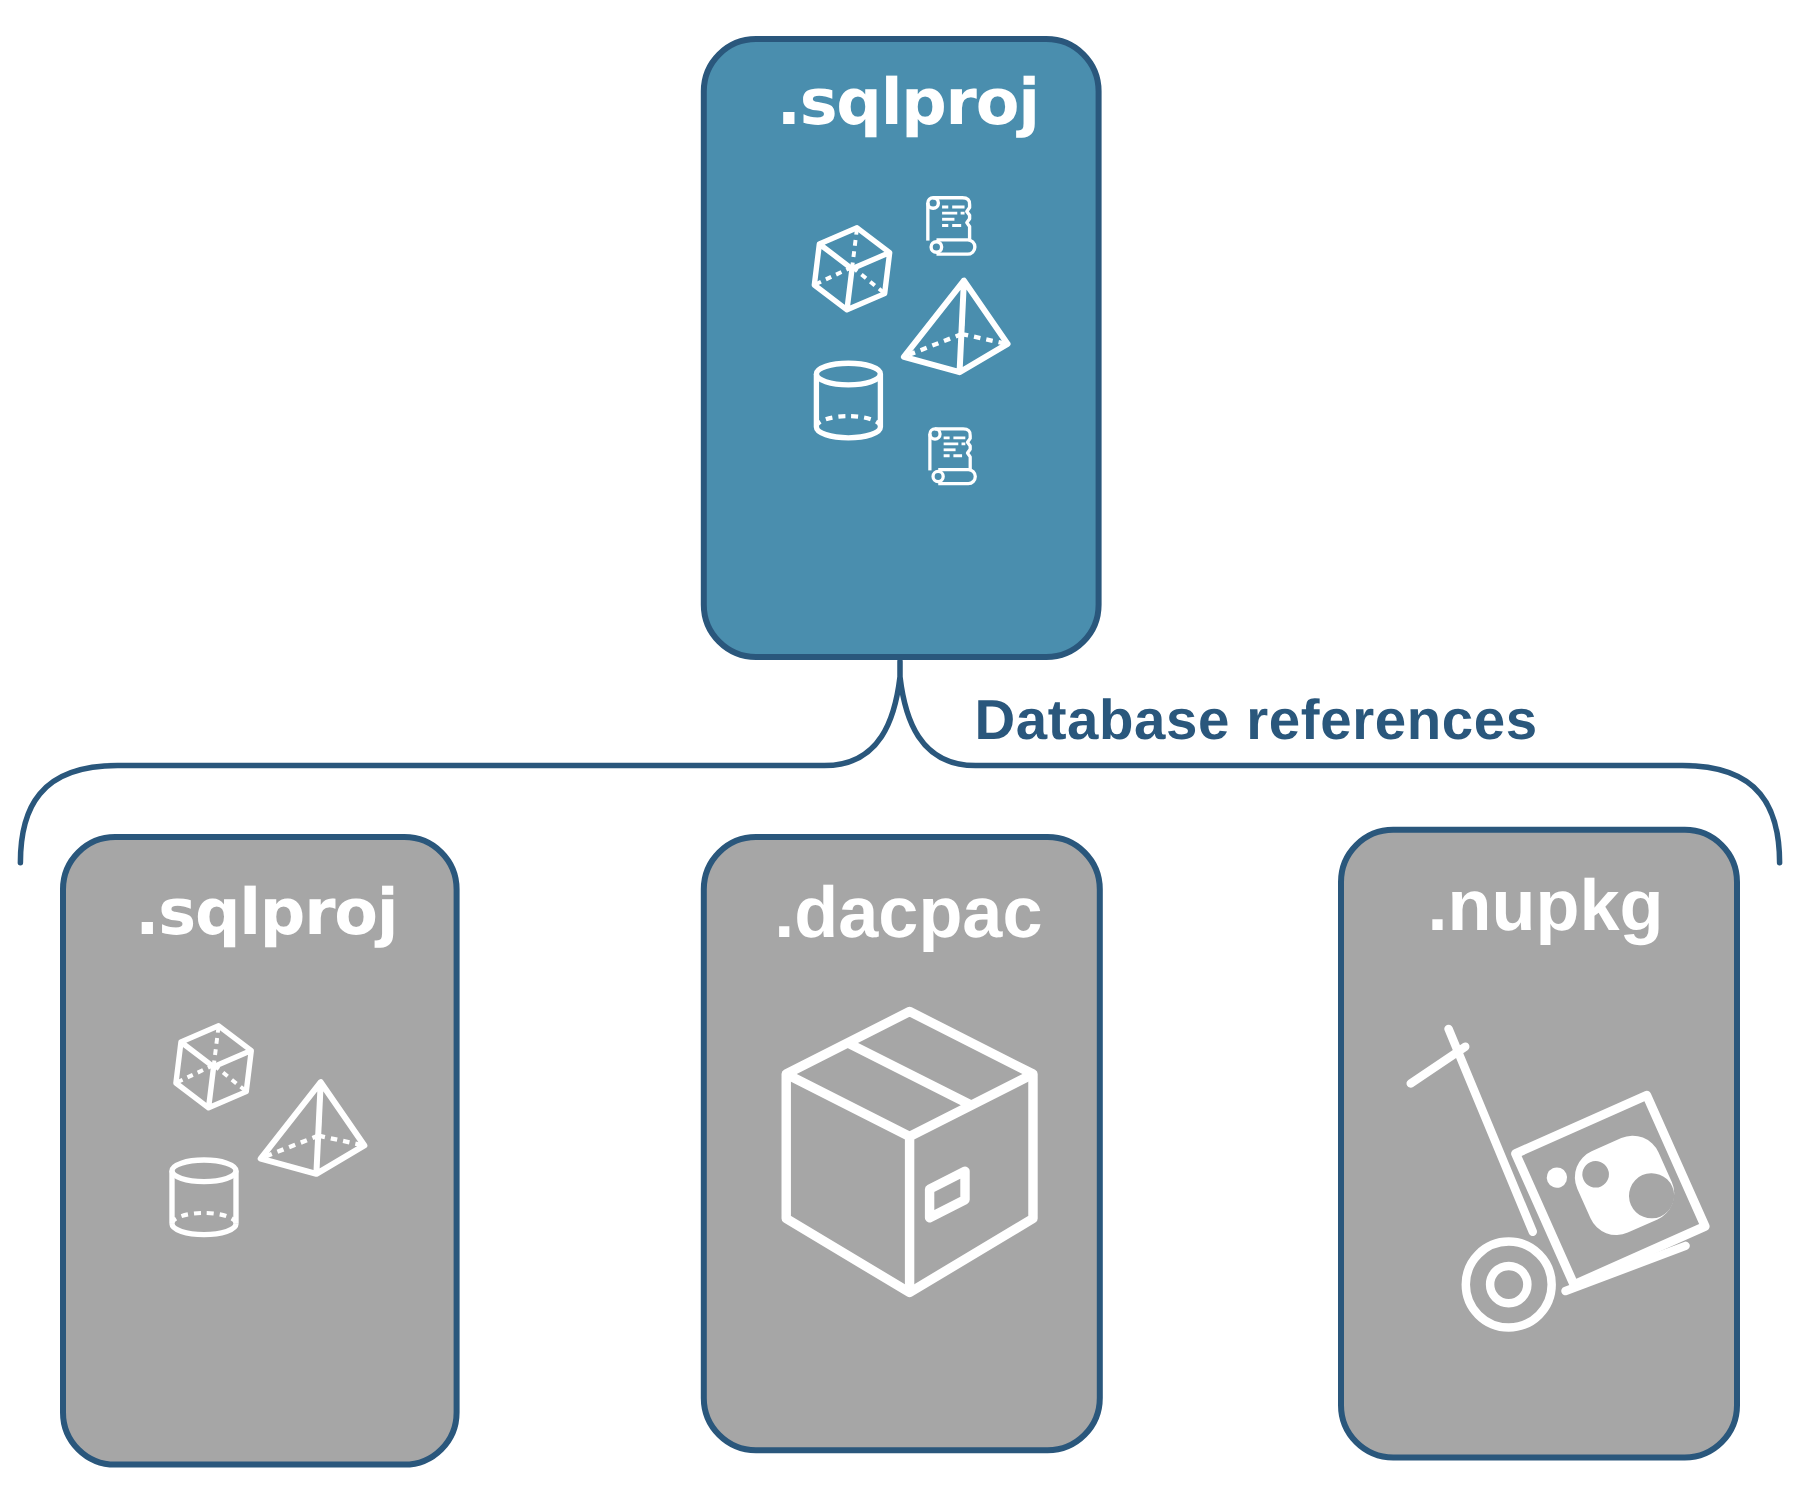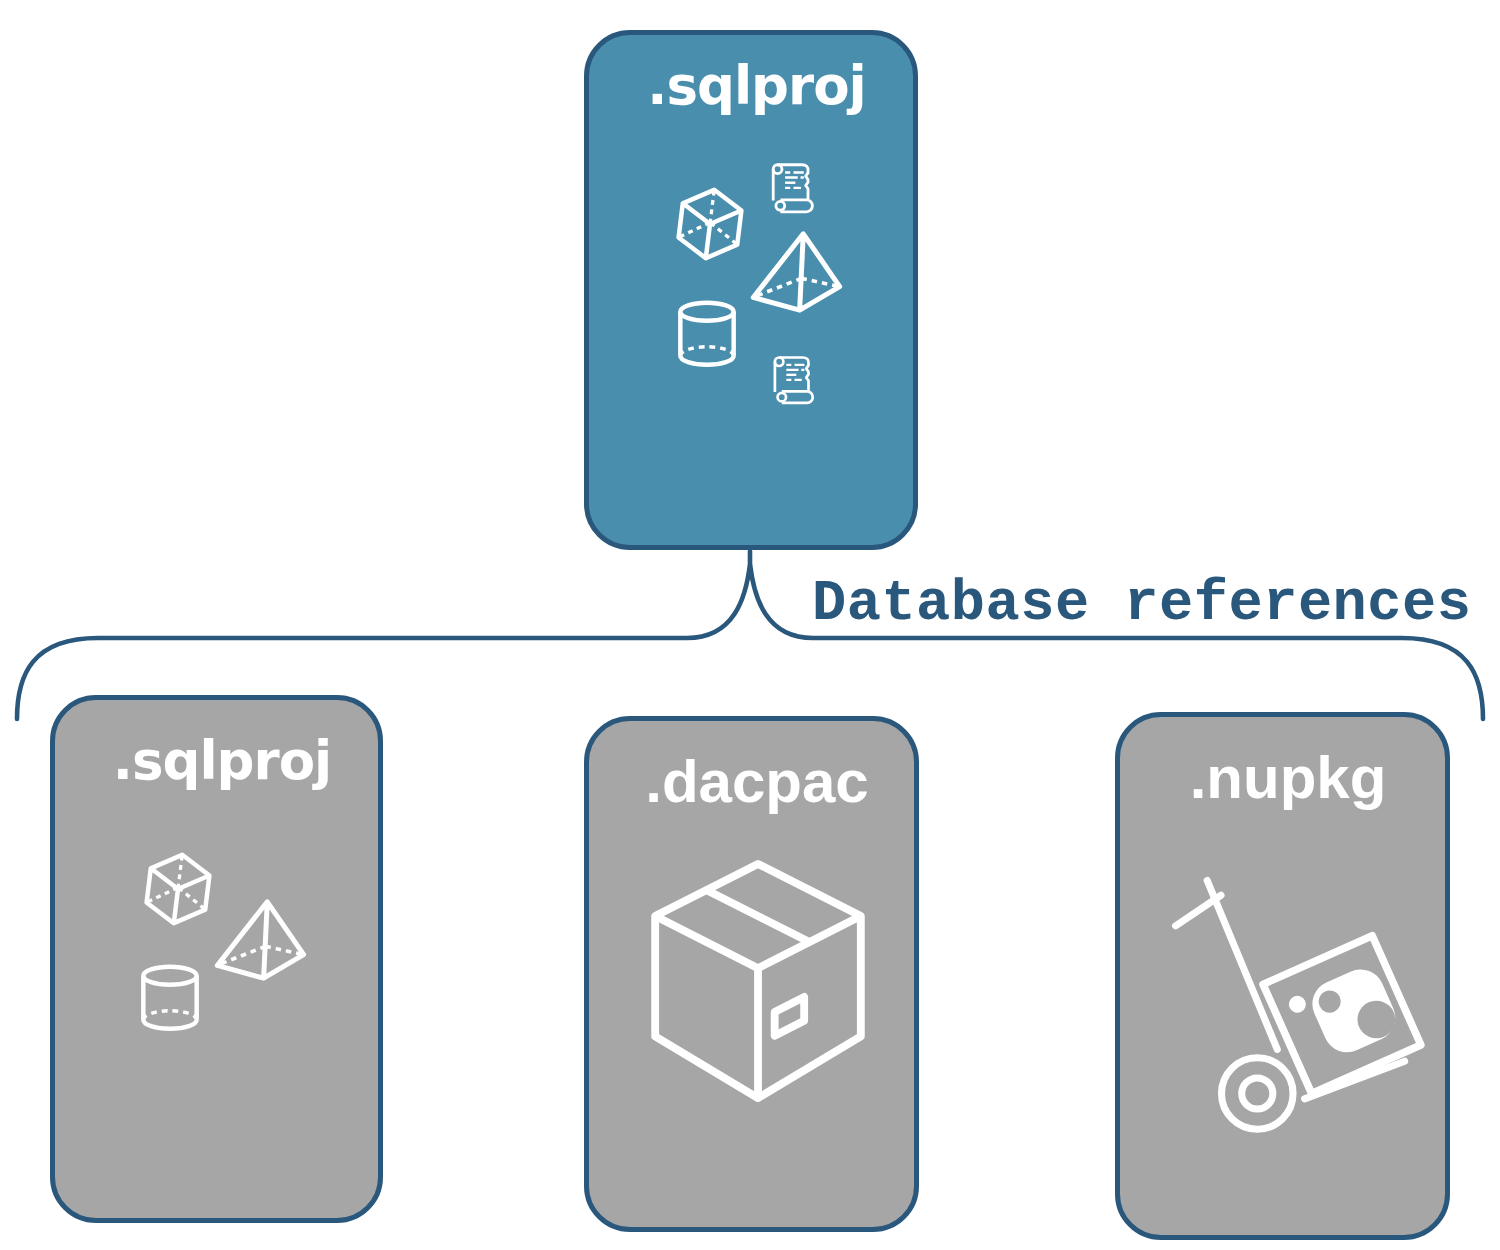--- a/index.html
+++ b/index.html
@@ -60,26 +60,26 @@
   .brace {
     stroke: var(--connector);
     stroke-width: 4.6;
     fill: none;
     stroke-linecap: round;
   }
   .connector-label {
     position: absolute;
     left: 812px;
     top: 572px;
-    font-size: 57px;
+    font-size: 47px;
     font-weight: bold;
     color: var(--connector);
     letter-spacing: 0.5px;
     white-space: nowrap;
-    font-family: Liberation Mono, monospace;
+    font-family: Liberation Sans, sans-serif;
   }
 </style>
 </head>
 <body>
 
 <div class="canvas">
 
   <svg class="connector-svg" viewBox="0 0 1500 1250" aria-hidden="true">
     <path class="brace" d="M750,551 L750,566
          M17,719 C17,674 33,638 98,638 L687,638 C734,638 746,598 750,564
@@ -179,35 +179,35 @@
         <g stroke-width="4.6">
           <ellipse cx="33" cy="13" rx="27.5" ry="9.3"></ellipse>
           <path d="M5.5,13 V58.5 M60.5,13 V58.5"></path>
           <path d="M5.5,58.5 A27.5,9.3 0 0 0 60.5,58.5"></path>
         </g>
         <path stroke-width="3.6" stroke-dasharray="6 5" d="M5.5,58.5 A27.5,9.3 0 0 1 60.5,58.5"></path>
       </svg>
     </div>
   </div>
 
-  <div class="card child" style="left:584px; top:716px; width:335px; height:516px;">
+  <div class="card child" style="left:584px; top:695px; width:335px; height:516px;">
     <div class="card-title title-std">.dacpac</div>
 
     <div class="icon" style="left:50px; top:131px; width:238px; height:258px;">
       <svg class="isvg" viewBox="0 0 100 106">
         <g stroke-width="3.3" stroke-linejoin="round">
           <path d="M50,3.8 L93.2,25.7 L93.2,76.3 L50,102.2 L6.8,76.3 L6.8,25.7 Z"></path>
           <path d="M6.8,25.7 L50,47.6 L93.2,25.7 M50,47.6 L50,102.2 M28.3,14.8 L71.8,36.7"></path>
           <path d="M57,66 L69.4,59.7 L69.4,69.7 L57,76 Z"></path>
         </g>
       </svg>
     </div>
   </div>
 
-  <div class="card child" style="left:1115px; top:712px; width:335px; height:528px;">
+  <div class="card child" style="left:1115px; top:689px; width:335px; height:528px;">
     <div class="card-title title-std">.nupkg</div>
 
     <div class="icon" style="left:50px; top:150px; width:248px; height:266px;">
       <svg class="isvg" viewBox="0 0 105 113">
         <g stroke-width="3" stroke-linecap="round">
           <path d="M15.6,5.7 L45.4,77.5"></path>
           <path d="M2.2,25 L21.5,12"></path>
           <circle cx="36.9" cy="96.2" r="15.2"></circle>
           <circle cx="36.9" cy="96.2" r="6.6"></circle>
           <path d="M57,98.5 L99.5,82.5"></path>

